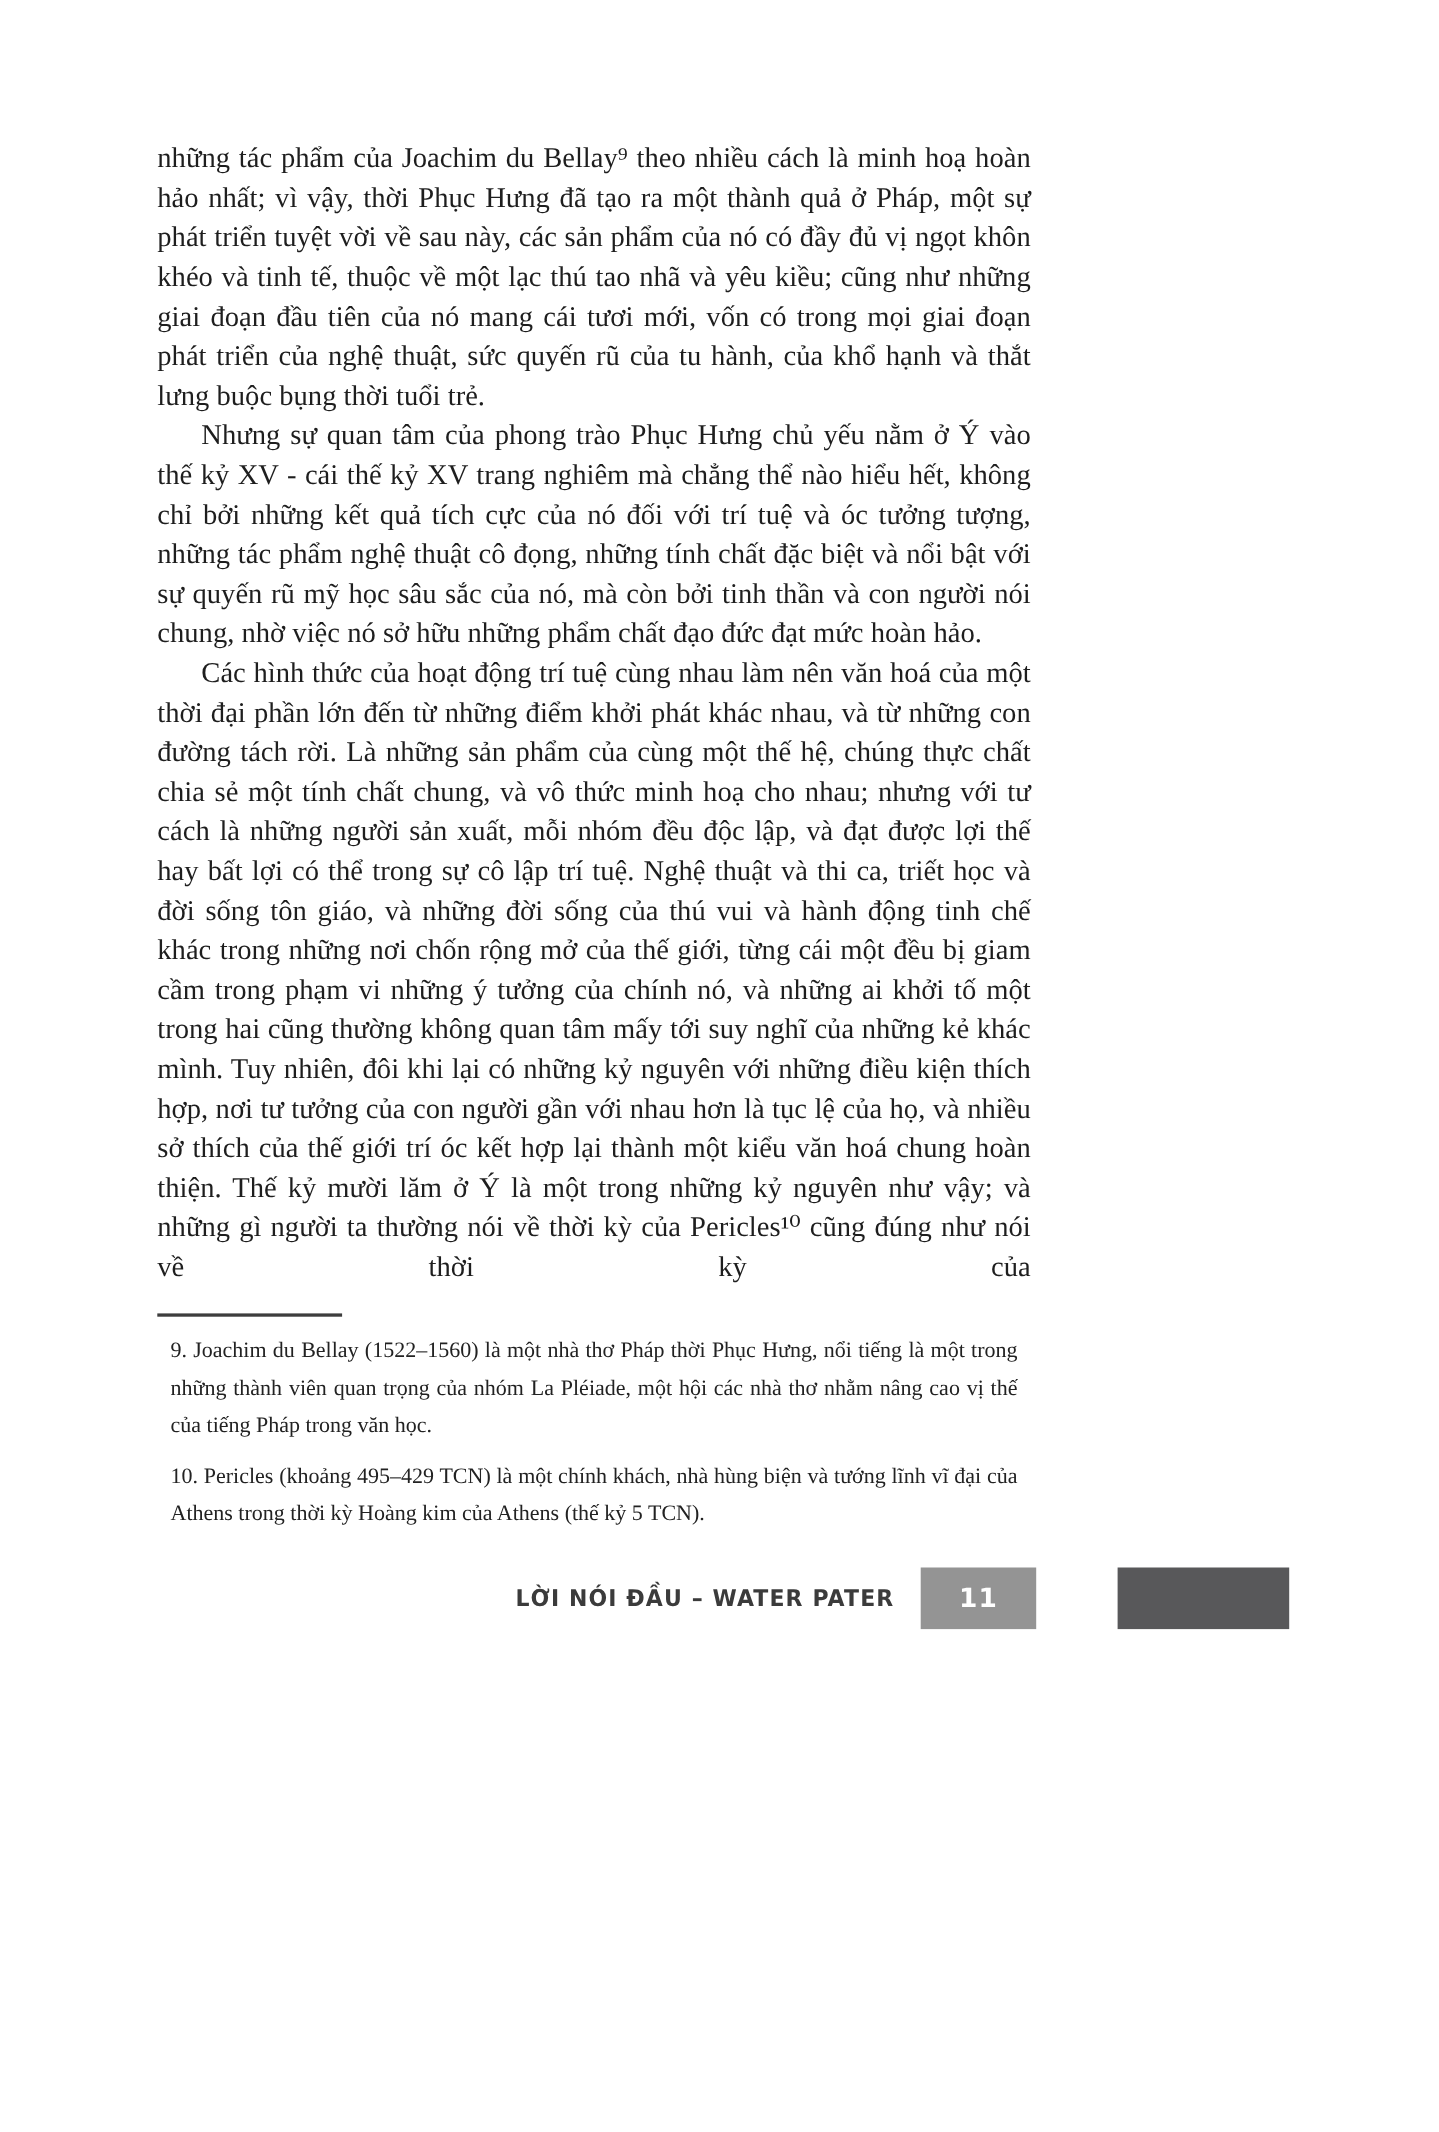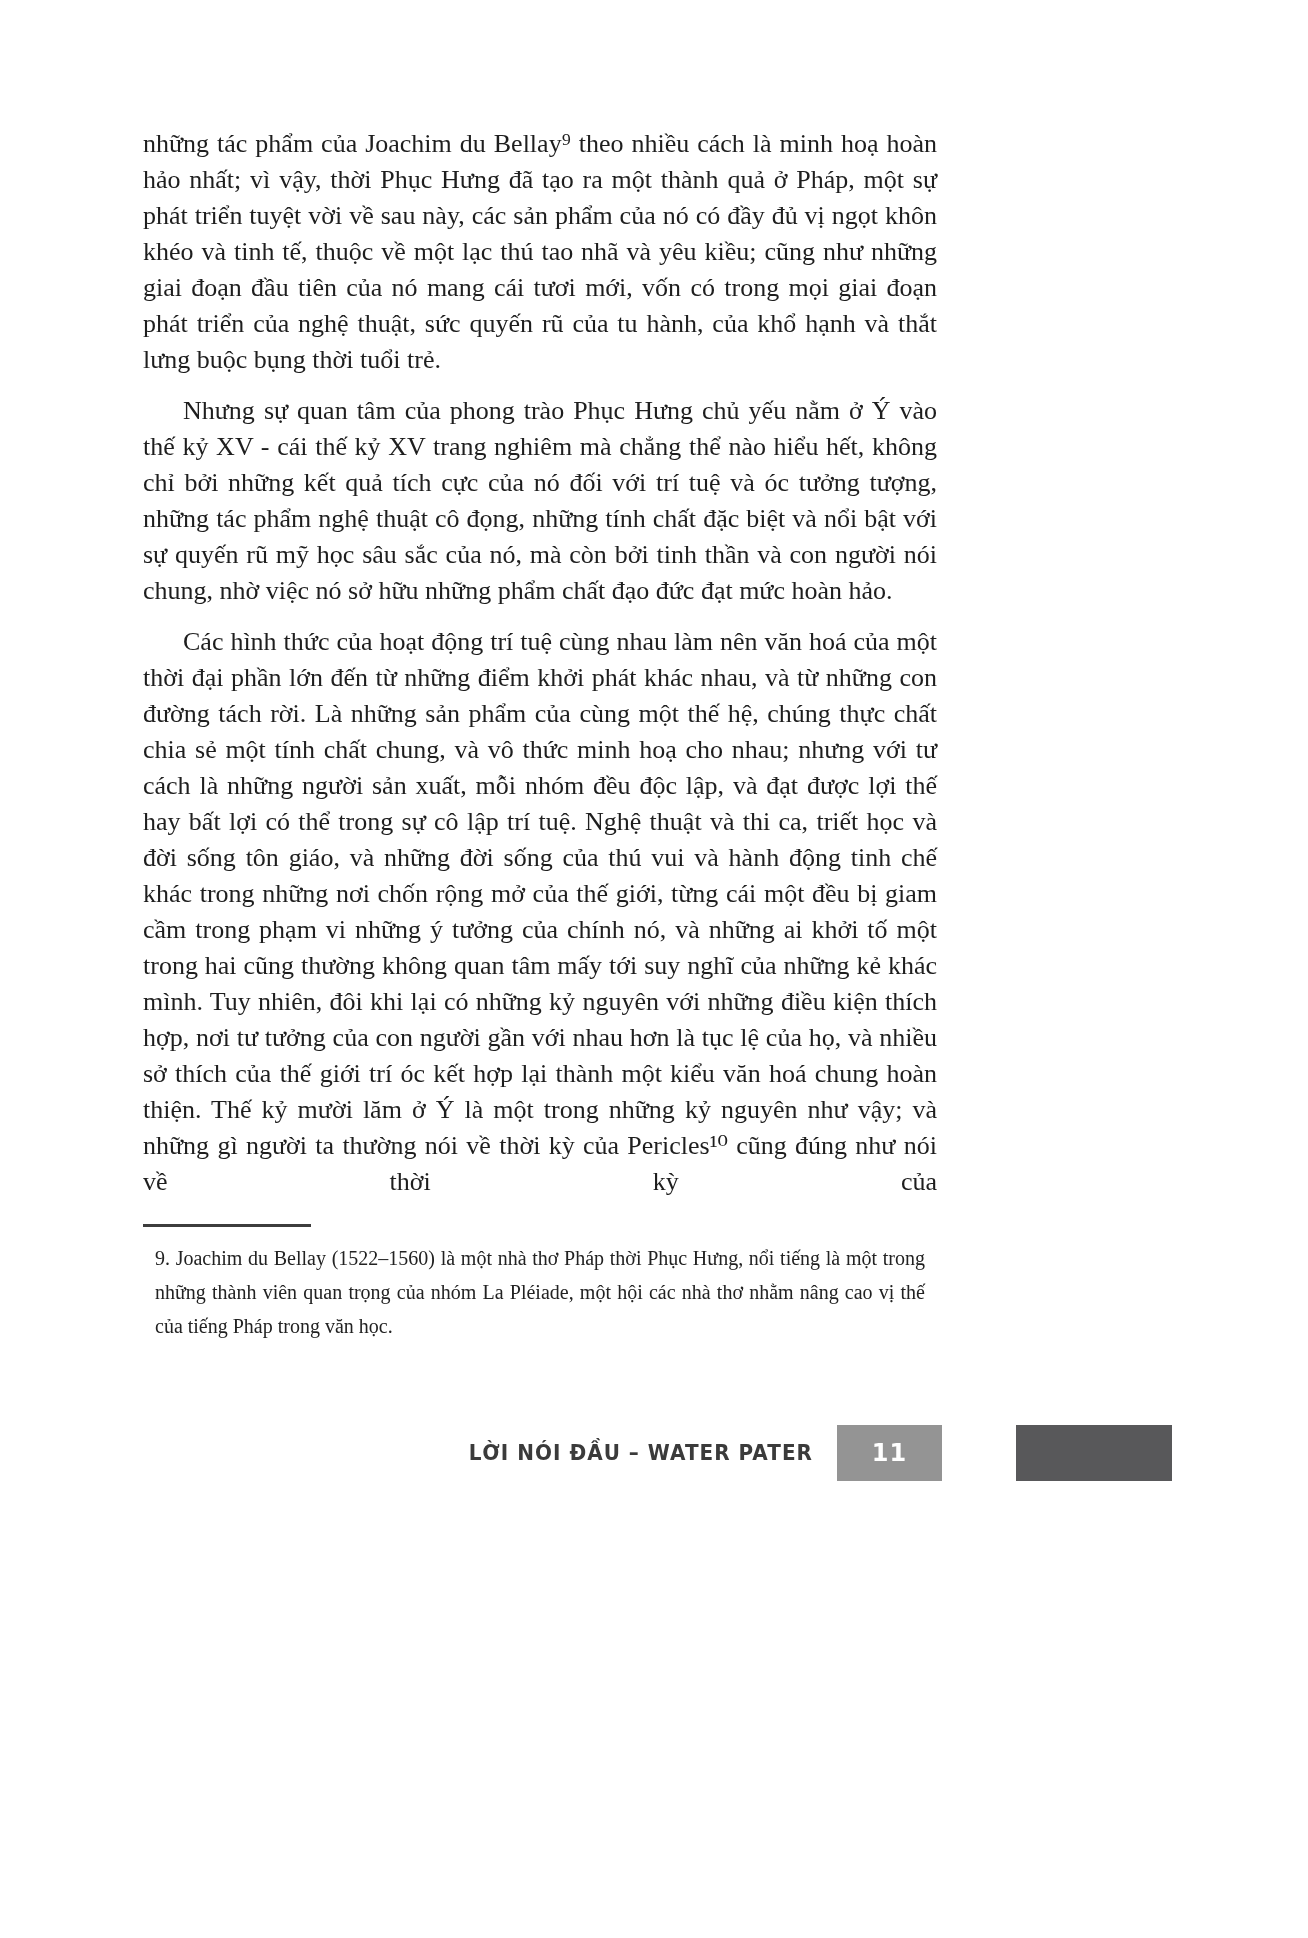--- a/index.html
+++ b/index.html
@@ -23,21 +23,20 @@
     width: 794px;
   }
   .para {
     margin: 0;
     font-size: 26px;
     line-height: 36px;
     text-align: justify;
     color: #1e1e1e;
   }
   .para + .para {
-    margin-top: 15px;
   }
   .para.indent {
     text-indent: 40px;
   }
   .para.continues {
     text-align-last: justify;
   }
   .footnote-rule {
     width: 168px;
     height: 0;
@@ -101,20 +100,21 @@
 <div class="page">
 
   <main class="text-block">
     <p class="para">những tác phẩm của Joachim du Bellay⁹ theo nhiều cách là minh hoạ hoàn hảo nhất; vì vậy, thời Phục Hưng đã tạo ra một thành quả ở Pháp, một sự phát triển tuyệt vời về sau này, các sản phẩm của nó có đầy đủ vị ngọt khôn khéo và tinh tế, thuộc về một lạc thú tao nhã và yêu kiều; cũng như những giai đoạn đầu tiên của nó mang cái tươi mới, vốn có trong mọi giai đoạn phát triển của nghệ thuật, sức quyến rũ của tu hành, của khổ hạnh và thắt lưng buộc bụng thời tuổi trẻ.</p>
     <p class="para indent">Nhưng sự quan tâm của phong trào Phục Hưng chủ yếu nằm ở Ý vào thế kỷ XV - cái thế kỷ XV trang nghiêm mà chẳng thể nào hiểu hết, không chỉ bởi những kết quả tích cực của nó đối với trí tuệ và óc tưởng tượng, những tác phẩm nghệ thuật cô đọng, những tính chất đặc biệt và nổi bật với sự quyến rũ mỹ học sâu sắc của nó, mà còn bởi tinh thần và con người nói chung, nhờ việc nó sở hữu những phẩm chất đạo đức đạt mức hoàn hảo.</p>
     <p class="para indent continues">Các hình thức của hoạt động trí tuệ cùng nhau làm nên văn hoá của một thời đại phần lớn đến từ những điểm khởi phát khác nhau, và từ những con đường tách rời. Là những sản phẩm của cùng một thế hệ, chúng thực chất chia sẻ một tính chất chung, và vô thức minh hoạ cho nhau; nhưng với tư cách là những người sản xuất, mỗi nhóm đều độc lập, và đạt được lợi thế hay bất lợi có thể trong sự cô lập trí tuệ. Nghệ thuật và thi ca, triết học và đời sống tôn giáo, và những đời sống của thú vui và hành động tinh chế khác trong những nơi chốn rộng mở của thế giới, từng cái một đều bị giam cầm trong phạm vi những ý tưởng của chính nó, và những ai khởi tố một trong hai cũng thường không quan tâm mấy tới suy nghĩ của những kẻ khác mình. Tuy nhiên, đôi khi lại có những kỷ nguyên với những điều kiện thích hợp, nơi tư tưởng của con người gần với nhau hơn là tục lệ của họ, và nhiều sở thích của thế giới trí óc kết hợp lại thành một kiểu văn hoá chung hoàn thiện. Thế kỷ mười lăm ở Ý là một trong những kỷ nguyên như vậy; và những gì người ta thường nói về thời kỳ của Pericles¹⁰ cũng đúng như nói về thời kỳ của</p>
 
     <div class="footnote-rule"></div>
 
     <p class="footnote">9. Joachim du Bellay (1522–1560) là một nhà thơ Pháp thời Phục Hưng, nổi tiếng là một trong những thành viên quan trọng của nhóm La Pléiade, một hội các nhà thơ nhằm nâng cao vị thế của tiếng Pháp trong văn học.</p>
+    <p class="footnote">10. Pericles (khoảng 495–429 TCN) là một chính khách, nhà hùng biện và tướng lĩnh vĩ đại của Athens trong thời kỳ Hoàng kim của Athens (thế kỷ 5 TCN).</p>
   </main>
 
   <footer class="page-footer">
     <span class="running-head">LỜI NÓI ĐẦU – WATER PATER</span>
     <div class="pagenum-box" style="background: rgb(148, 148, 148); text-align: right;">
       <span>11</span>
     </div>
     <div class="edge-bar" style="background: rgb(88, 88, 90);"></div>
   </footer>
 

